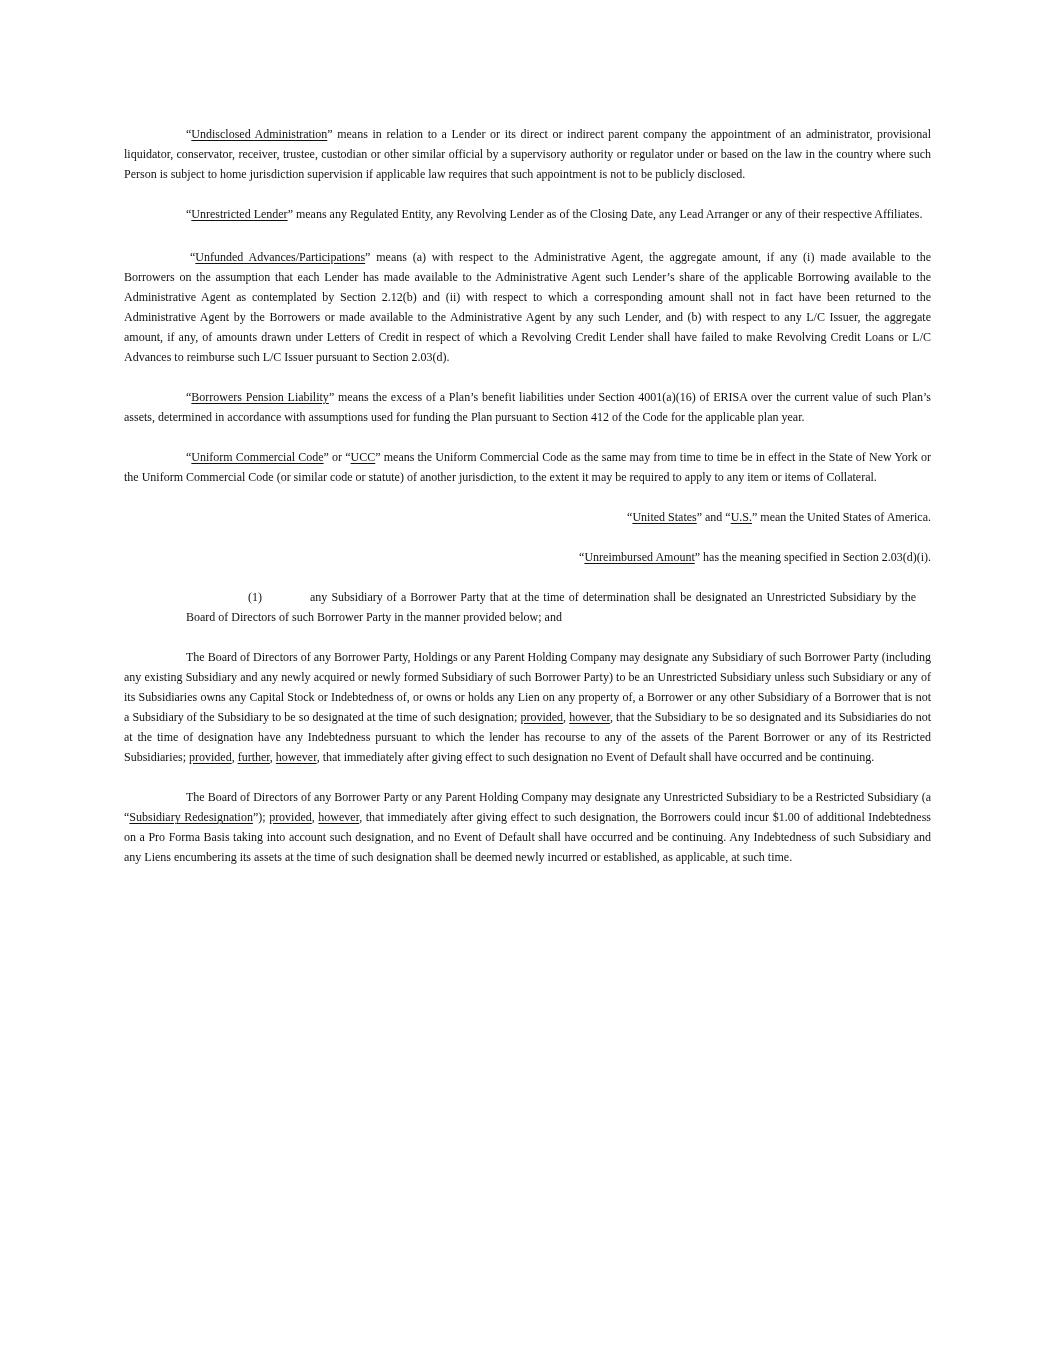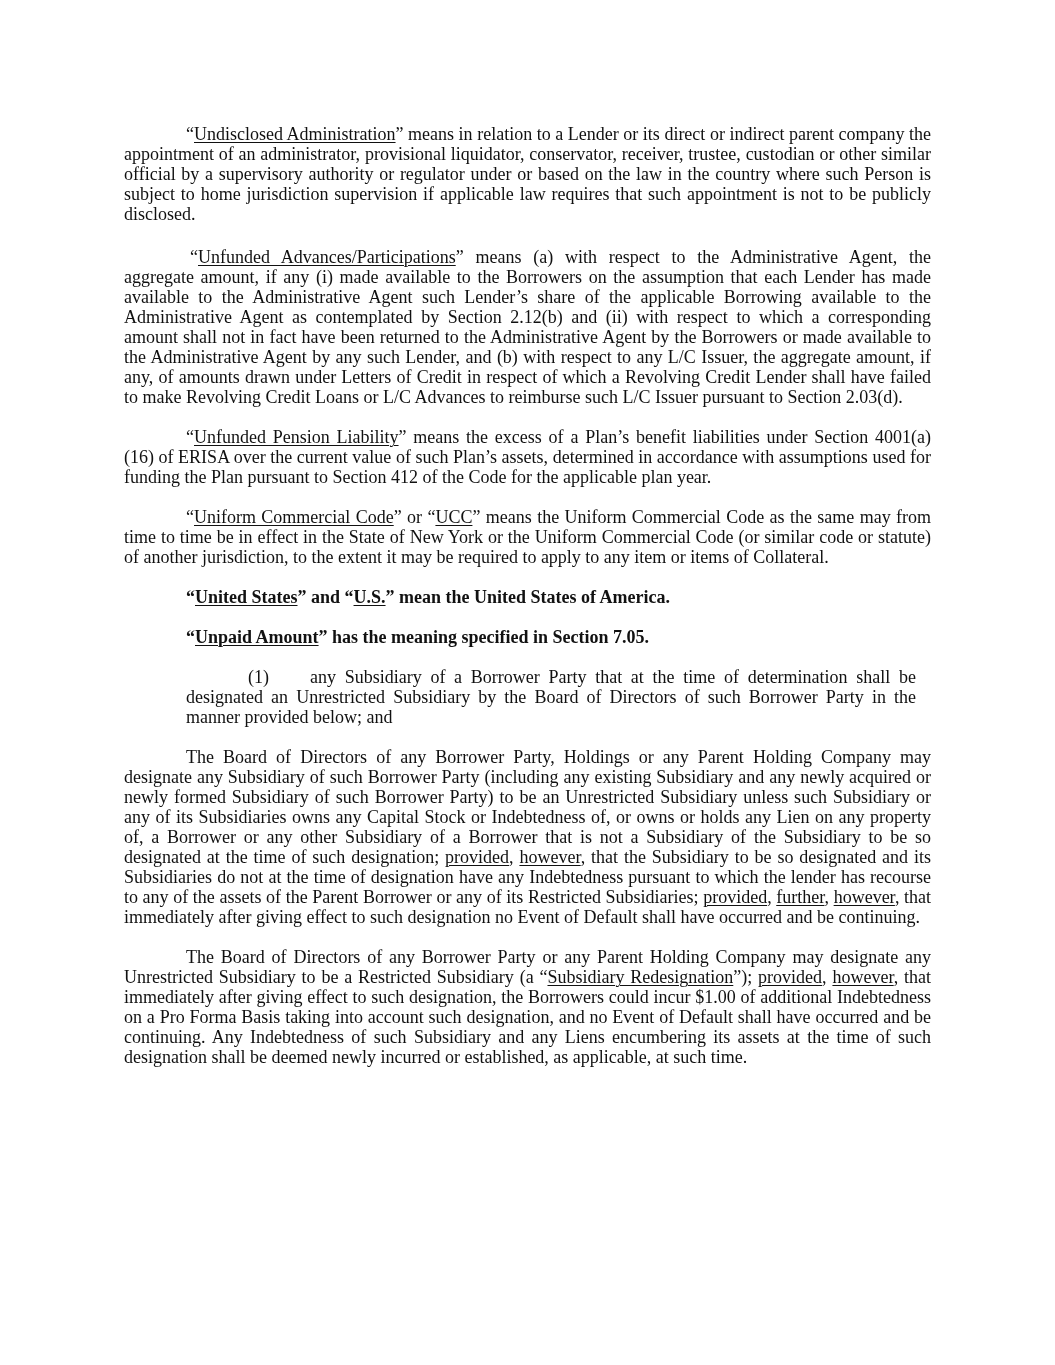--- a/index.html
+++ b/index.html
@@ -1,38 +1,39 @@
 <!DOCTYPE html>
 <html><head>
   <meta charset="utf-8">
   <style>
     html, body { margin: 0; padding: 0; background: #ffffff; }
     body { width: 1055px; height: 1365px; position: relative; overflow: hidden; }
     .page {
       position: absolute; left: 124px; top: 124px; width: 807px;
-      font-family: "Liberation Serif", serif; font-size: 18px; line-height: 20px;
+      font-family: "Liberation Serif", serif; font-size: 12px; line-height: 20px;
       color: #111111;
     }
     .para { margin: 0 0 20px 0; text-align: justify; text-indent: 62px; }
-    .para.ragged { text-align: left; font-weight: bold; }
+    .para.ragged { text-align: right; }
     .item {
       margin: 0 15px 20px 0; padding-left: 62px; text-align: justify;
       text-indent: 62px; position: relative;
     }
     .item .num { display: inline-block; width: 62px; text-indent: 0; }
     .u { text-decoration: underline; text-underline-offset: 2px; text-decoration-thickness: 1px; }
     #p0 { margin-bottom: 20px; }
     #p2 { text-indent: 66px; margin-top: 23px; }
   </style>
 </head>
 <body>
 
 <div class="page" id="page">
     <p id="p0" class="para"><span>“</span><span class="u">Undisclosed Administration</span><span>” means in relation to a Lender or its direct or indirect parent company the appointment of an administrator, provisional liquidator, conservator, receiver, trustee, custodian or other similar official by a supervisory authority or regulator under or based on the law in the country where such Person is subject to home jurisdiction supervision if applicable law requires that such appointment is not to be publicly disclosed.</span></p>
+    <p id="p1" class="para"><span>“</span><span class="u">Unrestricted Lender</span><span>” means any Regulated Entity, any Revolving Lender as of the Closing Date, any Lead Arranger or any of their respective Affiliates.</span></p>
     <p id="p2" class="para"><span>“</span><span class="u">Unfunded Advances/Participations</span><span>” means (a) with respect to the Administrative Agent, the aggregate amount, if any (i) made available to the Borrowers on the assumption that each Lender has made available to the Administrative Agent such Lender’s share of the applicable Borrowing available to the Administrative Agent as contemplated by Section 2.12(b) and (ii) with respect to which a corresponding amount shall not in fact have been returned to the Administrative Agent by the Borrowers or made available to the Administrative Agent by any such Lender, and (b) with respect to any L/C Issuer, the aggregate amount, if any, of amounts drawn under Letters of Credit in respect of which a Revolving Credit Lender shall have failed to make Revolving Credit Loans or L/C Advances to reimburse such L/C Issuer pursuant to Section 2.03(d).</span></p>
-    <p id="p3" class="para"><span>“</span><span class="u">Unfunded Pension Liability</span><span>” means the excess of a Plan’s benefit liabilities under Section 4001(a)(16) of ERISA over the current value of such Plan’s assets, determined in accordance with assumptions used for funding the Plan pursuant to Section 412 of the Code for the applicable plan year.</span></p>
+    <p id="p3" class="para"><span>“</span><span class="u">Borrowers Pension Liability</span><span>” means the excess of a Plan’s benefit liabilities under Section 4001(a)(16) of ERISA over the current value of such Plan’s assets, determined in accordance with assumptions used for funding the Plan pursuant to Section 412 of the Code for the applicable plan year.</span></p>
     <p id="p4" class="para"><span>“</span><span class="u">Uniform Commercial Code</span><span>” or “</span><span class="u">UCC</span><span>” means the Uniform Commercial Code as the same may from time to time be in effect in the State of New York or the Uniform Commercial Code (or similar code or statute) of another jurisdiction, to the extent it may be required to apply to any item or items of Collateral.</span></p>
     <p id="p5" class="para ragged"><span>“</span><span class="u">United States</span><span>” and “</span><span class="u">U.S.</span><span>” mean the United States of America.</span></p>
-    <p id="p6" class="para ragged"><span>“</span><span class="u">Unpaid Amount</span><span>” has the meaning specified in Section 7.05.</span></p>
+    <p id="p7" class="para ragged"><span>“</span><span class="u">Unreimbursed Amount</span><span>” has the meaning specified in Section 2.03(d)(i).</span></p>
     <p id="p9" class="item"><span class="num">(1)</span><span>any Subsidiary of a Borrower Party that at the time of determination shall be designated an Unrestricted Subsidiary by the Board of Directors of such Borrower Party in the manner provided below; and</span></p>
     <p id="p11" class="para"><span>The Board of Directors of any Borrower Party, Holdings or any Parent Holding Company may designate any Subsidiary of such Borrower Party (including any existing Subsidiary and any newly acquired or newly formed Subsidiary of such Borrower Party) to be an Unrestricted Subsidiary unless such Subsidiary or any of its Subsidiaries owns any Capital Stock or Indebtedness of, or owns or holds any Lien on any property of, a Borrower or any other Subsidiary of a Borrower that is not a Subsidiary of the Subsidiary to be so designated at the time of such designation; </span><span class="u">provided</span><span>, </span><span class="u">however</span><span>, that the Subsidiary to be so designated and its Subsidiaries do not at the time of designation have any Indebtedness pursuant to which the lender has recourse to any of the assets of the Parent Borrower or any of its Restricted Subsidiaries; </span><span class="u">provided</span><span>, </span><span class="u">further</span><span>, </span><span class="u">however</span><span>, that immediately after giving effect to such designation no Event of Default shall have occurred and be continuing.</span></p>
     <p id="p12" class="para"><span>The Board of Directors of any Borrower Party or any Parent Holding Company may designate any Unrestricted Subsidiary to be a Restricted Subsidiary (a “</span><span class="u">Subsidiary Redesignation</span><span>”); </span><span class="u">provided</span><span>, </span><span class="u">however</span><span>, that immediately after giving effect to such designation, the Borrowers could incur $1.00 of additional Indebtedness on a Pro Forma Basis taking into account such designation, and no Event of Default shall have occurred and be continuing. Any Indebtedness of such Subsidiary and any Liens encumbering its assets at the time of such designation shall be deemed newly incurred or established, as applicable, at such time.</span></p>
   </div>
 
 </body></html>

